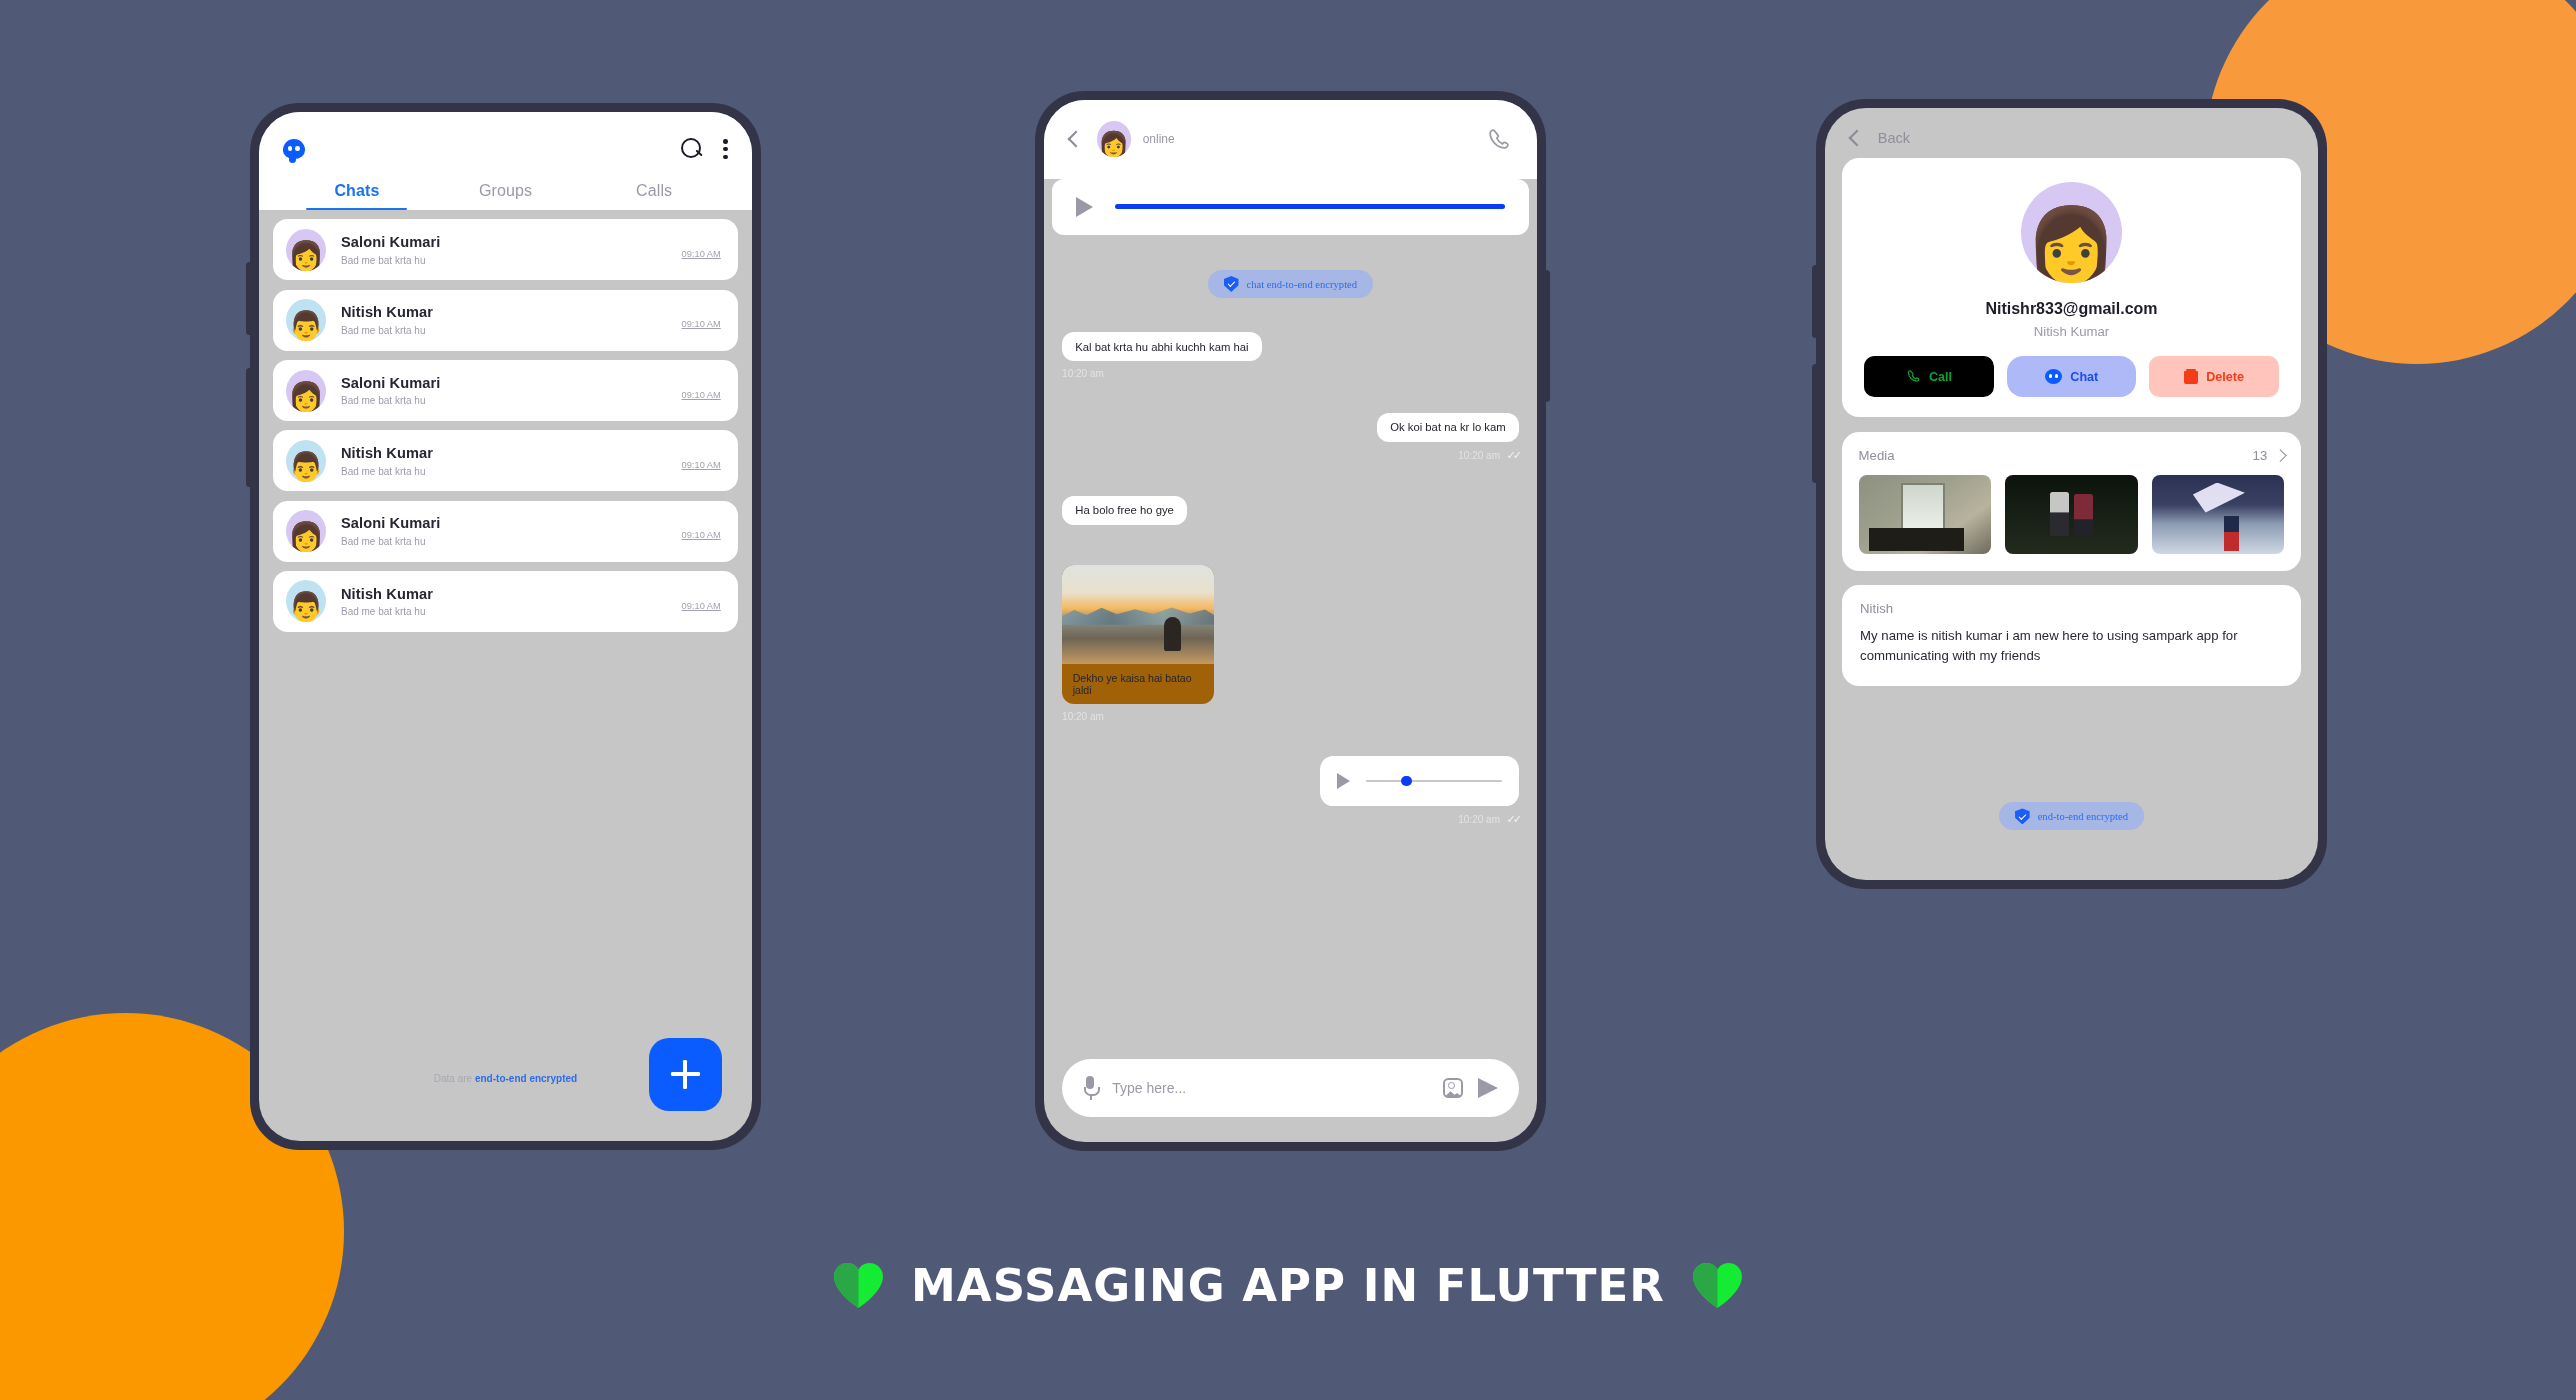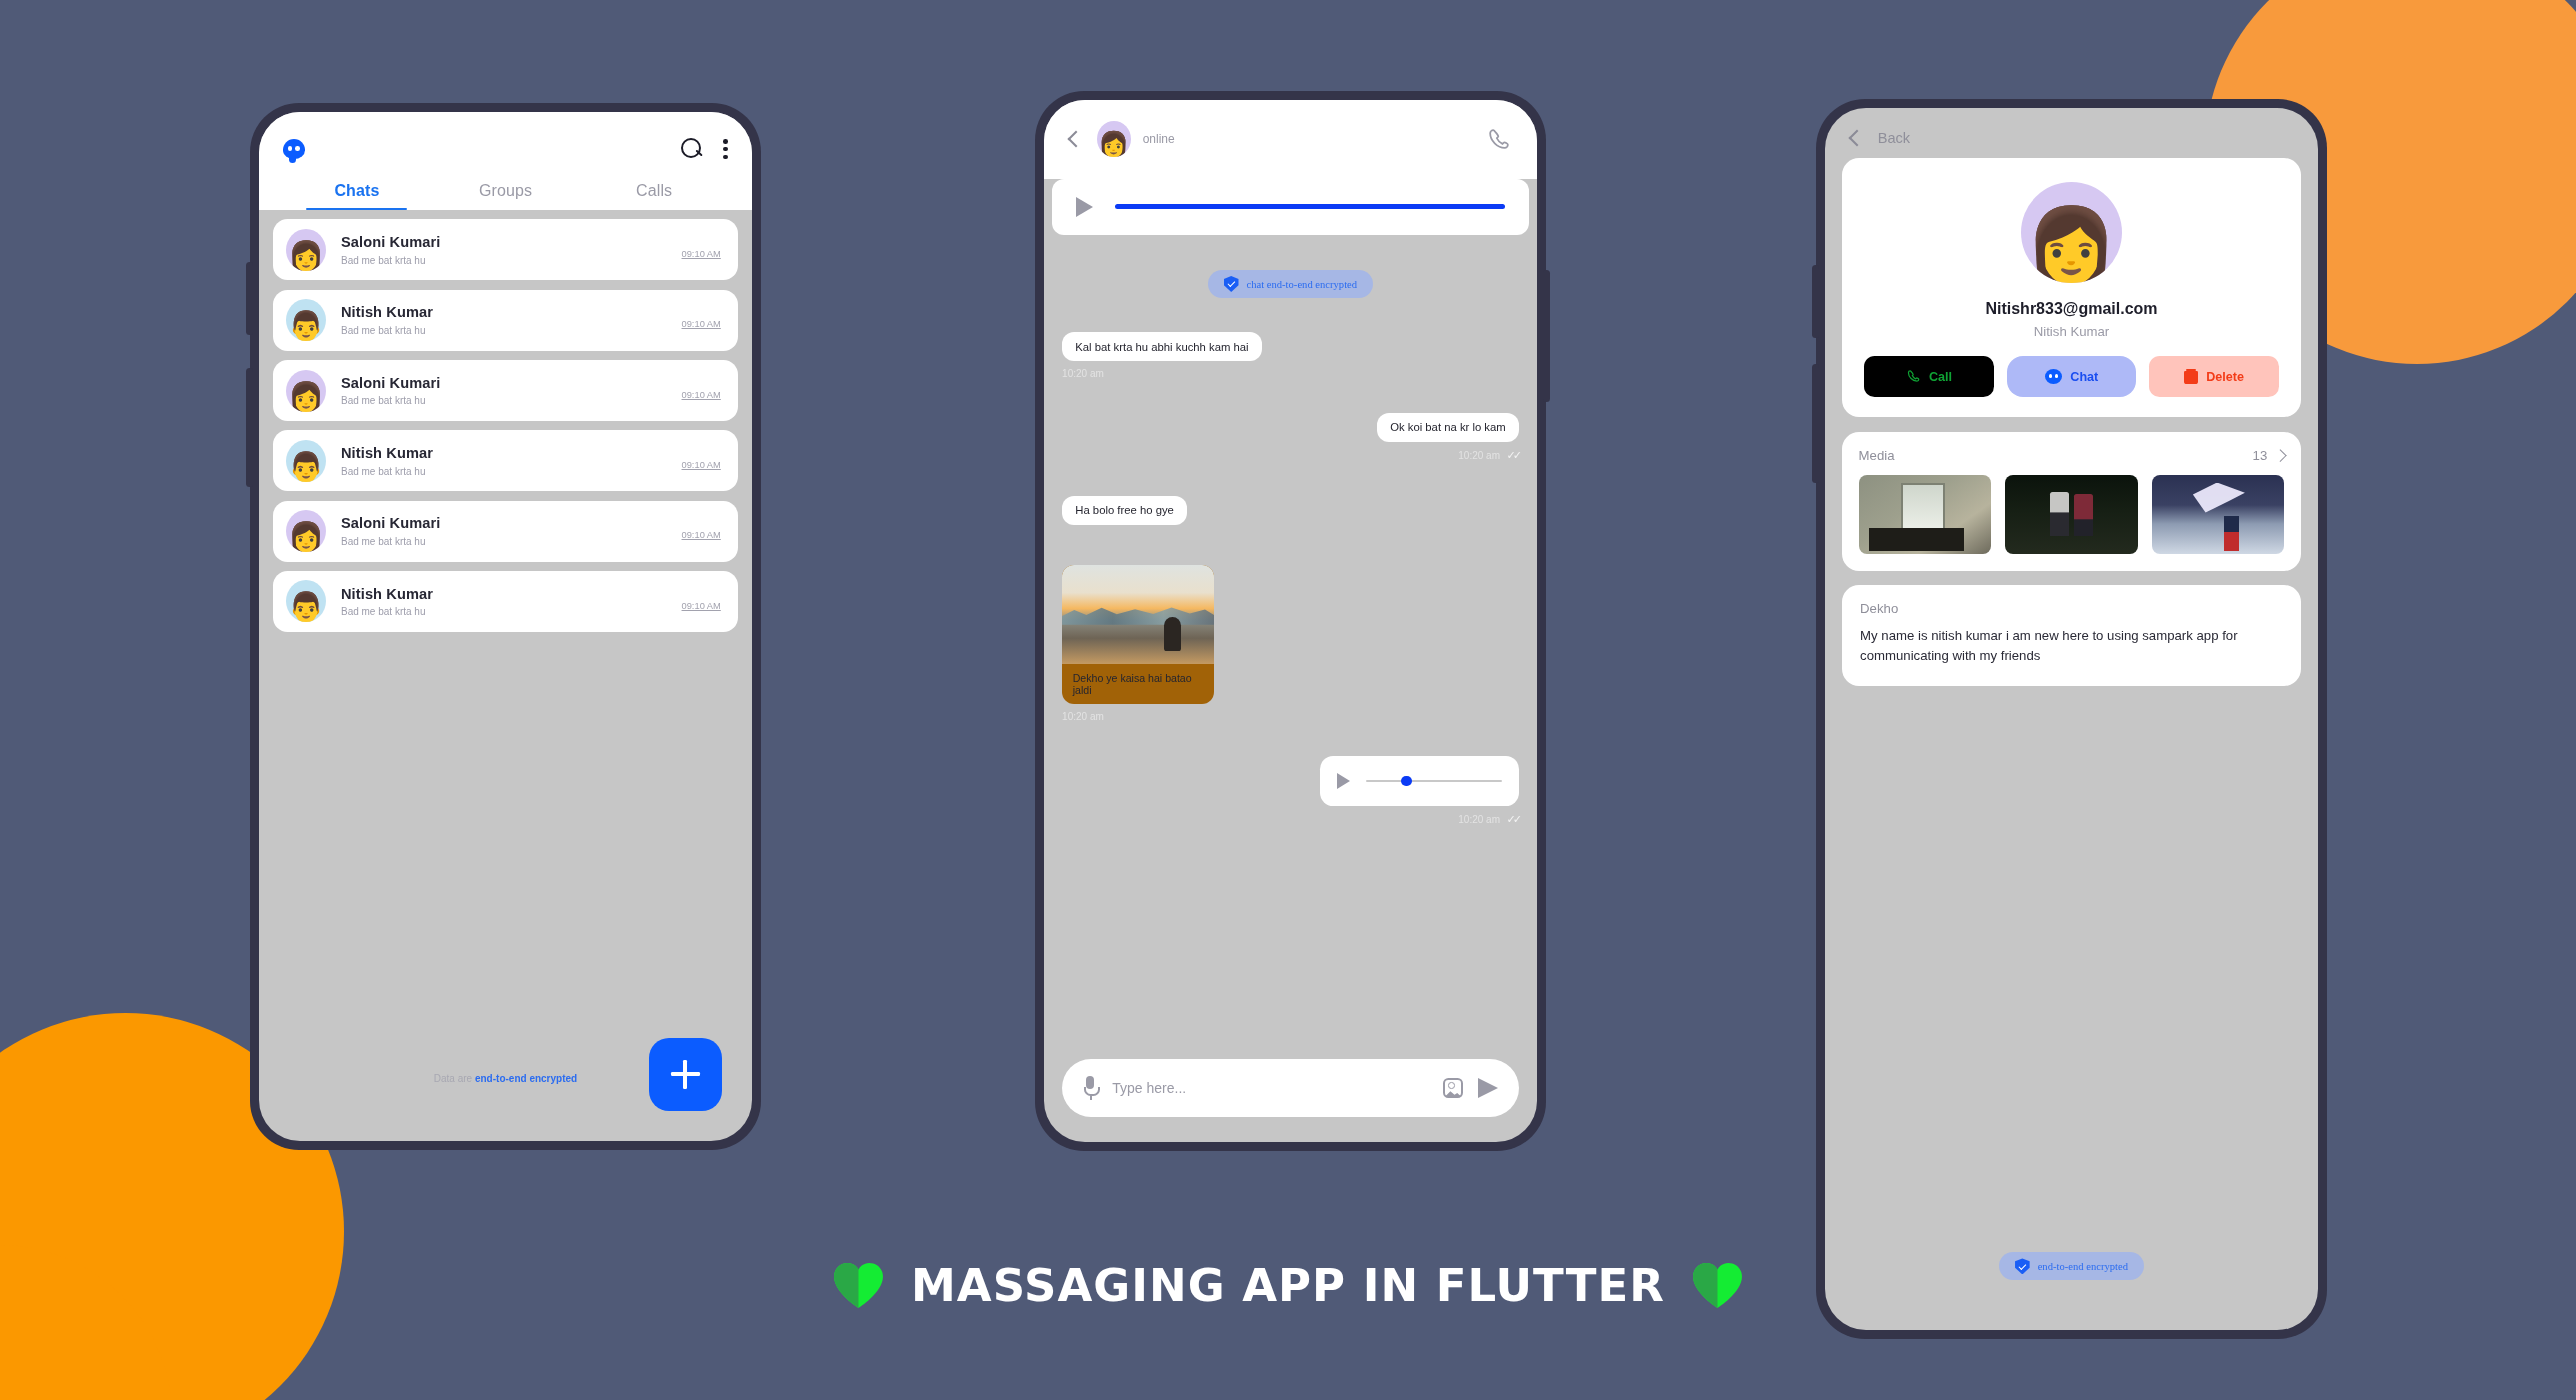--- a/index.html
+++ b/index.html
@@ -28,21 +28,21 @@
     background:#c6c6c6;
     border-radius:41px;
     overflow:hidden;
     position:relative;
     display:flex; flex-direction:column;
   }
   .sidebtn { position:absolute; background:#343449; border-radius:6px; }
 
   #phone1 { left:250px; top:103px; width:511px; height:1047px; }
   #phone2 { left:1035px; top:91px; width:511px; height:1060px; }
-  #phone3 { left:1816px; top:99px; width:511px; height:1240px; }
+  #phone3 { left:1816px; top:99px; width:511px; height:790px; }
 
   
   .p1-top {
     background:#ffffff;
     padding:17px 24px 0 24px;
     flex:0 0 auto;
   }
   .p1-bar { display:flex; align-items:center; justify-content:space-between; height:41px; }
   .logo-bubble {
     width:22.5px; height:20px; background:#0b5cff;
@@ -565,21 +565,21 @@
         </div>
       </div>
       <div class="media-strip">
         <div class="thumb t1"></div>
         <div class="thumb t2"></div>
         <div class="thumb t3"></div>
       </div>
     </div>
 
     <div class="card about-card">
-      <div class="sec-title">Dekho</div>
+      <div class="sec-title">Nitish</div>
       <div class="about-text">My name is nitish kumar i am new here to using sampark app for communicating with my friends</div>
     </div>
 
     <div class="p3-spacer"></div>
 
     <div class="p3-footbadge">
       <div class="badge-e2e">
         <div class="shield"></div>
         <span>end-to-end encrypted</span>
       </div>

